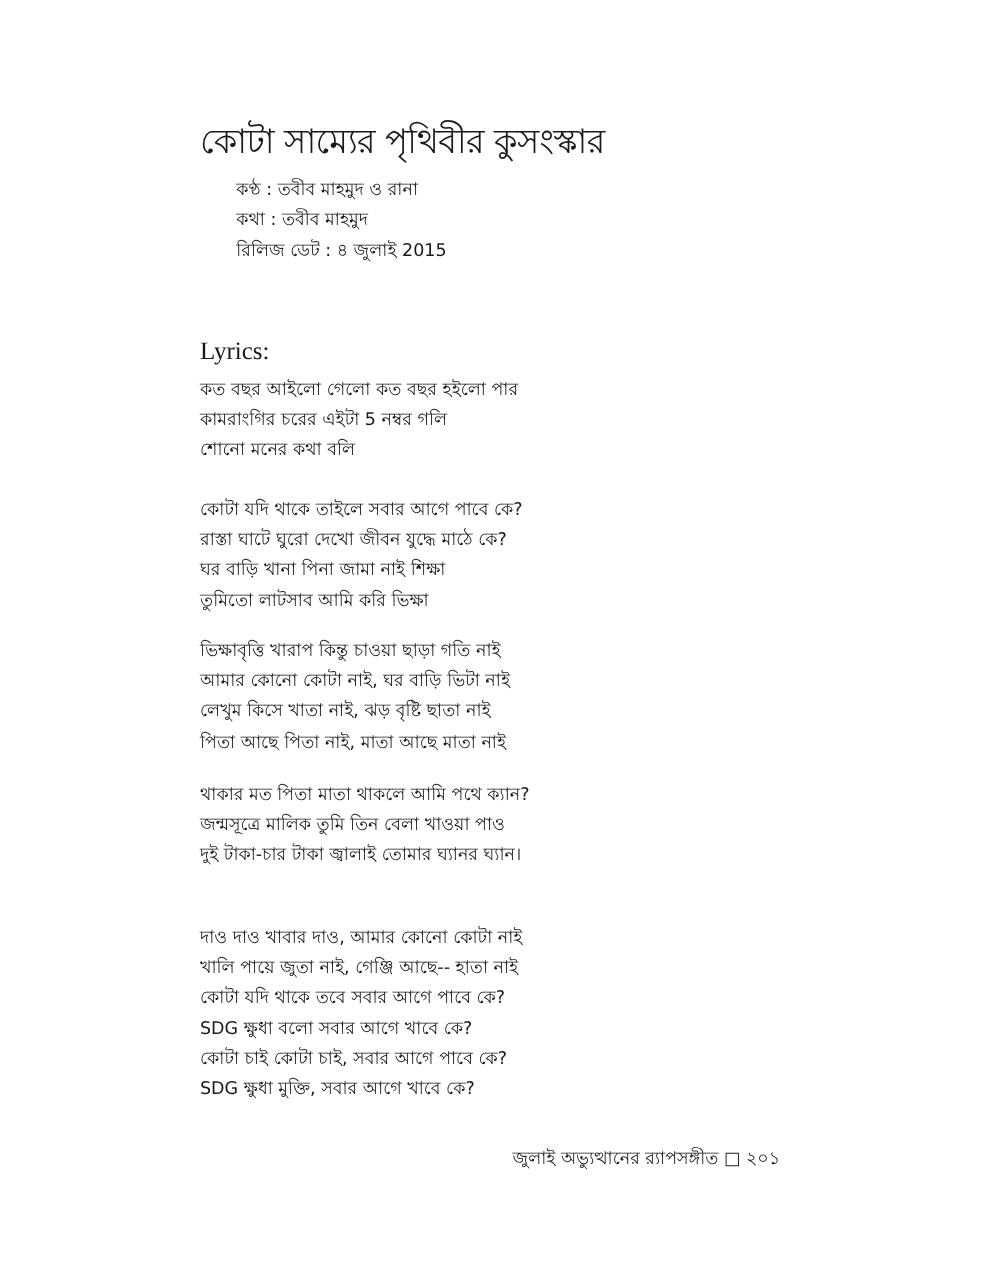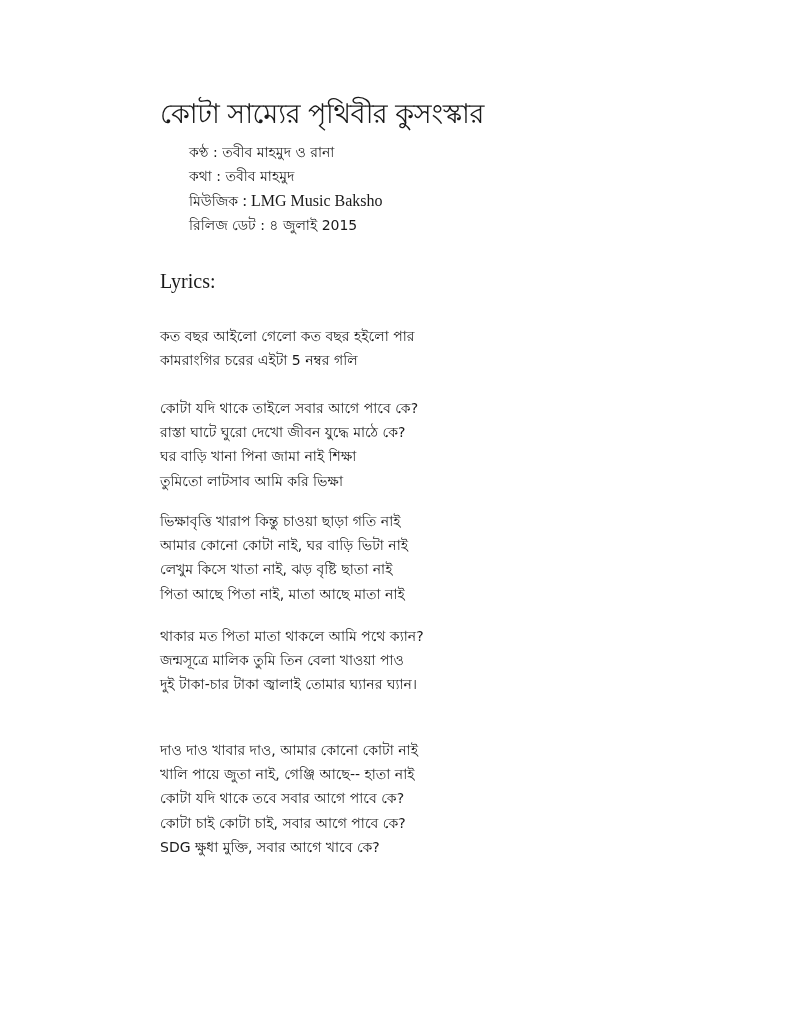--- a/index.html
+++ b/index.html
@@ -22,29 +22,29 @@
 </style>
 </head>
 <body>
 
 <div class="page">
   <h1 class="title" style="margin:0;">কোটা সাম্যের পৃথিবীর কুসংস্কার</h1>
 
   <div class="meta">
     <div class="meta-line"><span>কণ্ঠ</span> : <span>তবীব মাহমুদ ও রানা</span></div>
     <div class="meta-line"><span>কথা</span> : <span>তবীব মাহমুদ</span></div>
-    <div class="meta-line"><span>মিউজিক</span> <span class="latin">: </span><span class="latin">LMG Music Baksho</span></div>
     <div class="meta-line"><span>রিলিজ ডেট</span> : <span>৪ জুলাই 2015</span></div>
   </div>
 
   <div class="lyrics-label">Lyrics:</div>
 
-  <div class="stanza" style="top:300px;margin-top:24px;">
+  <div class="stanza" style="top:300px;">
     <div class="lyric-line">কত বছর আইলো গেলো কত বছর হইলো পার</div>
     <div class="lyric-line">কামরাংগির চরের এইটা 5 নম্বর গলি</div>
+    <div class="lyric-line">শোনো মনের কথা বলি</div>
   </div>
 
   <div class="stanza" style="top:396px;">
     <div class="lyric-line">কোটা যদি থাকে তাইলে সবার আগে পাবে কে?</div>
     <div class="lyric-line">রাস্তা ঘাটে ঘুরো দেখো জীবন যুদ্ধে মাঠে কে?</div>
     <div class="lyric-line">ঘর বাড়ি খানা পিনা জামা নাই শিক্ষা</div>
     <div class="lyric-line">তুমিতো লাটসাব আমি করি ভিক্ষা</div>
   </div>
 
   <div class="stanza" style="top:509px;">
@@ -57,17 +57,23 @@
   <div class="stanza" style="top:624px;">
     <div class="lyric-line">থাকার মত পিতা মাতা থাকলে আমি পথে ক্যান?</div>
     <div class="lyric-line">জন্মসূত্রে মালিক তুমি তিন বেলা খাওয়া পাও</div>
     <div class="lyric-line">দুই টাকা-চার টাকা জ্বালাই তোমার ঘ্যানর ঘ্যান।</div>
   </div>
 
   <div class="stanza" style="top:738px;">
     <div class="lyric-line">দাও দাও খাবার দাও, আমার কোনো কোটা নাই</div>
     <div class="lyric-line">খালি পায়ে জুতা নাই, গেঞ্জি আছে-- হাতা নাই</div>
     <div class="lyric-line">কোটা যদি থাকে তবে সবার আগে পাবে কে?</div>
+    <div class="lyric-line">SDG ক্ষুধা বলো সবার আগে খাবে কে?</div>
     <div class="lyric-line">কোটা চাই কোটা চাই, সবার আগে পাবে কে?</div>
     <div class="lyric-line">SDG ক্ষুধা মুক্তি, সবার আগে খাবে কে?</div>
   </div>
 
+  <div class="footer">
+    <span>জুলাই অভ্যুত্থানের র‍্যাপসঙ্গীত</span>
+    <span>□</span>
+    <span>২০১</span>
+  </div>
 </div>
 
 </body></html>

